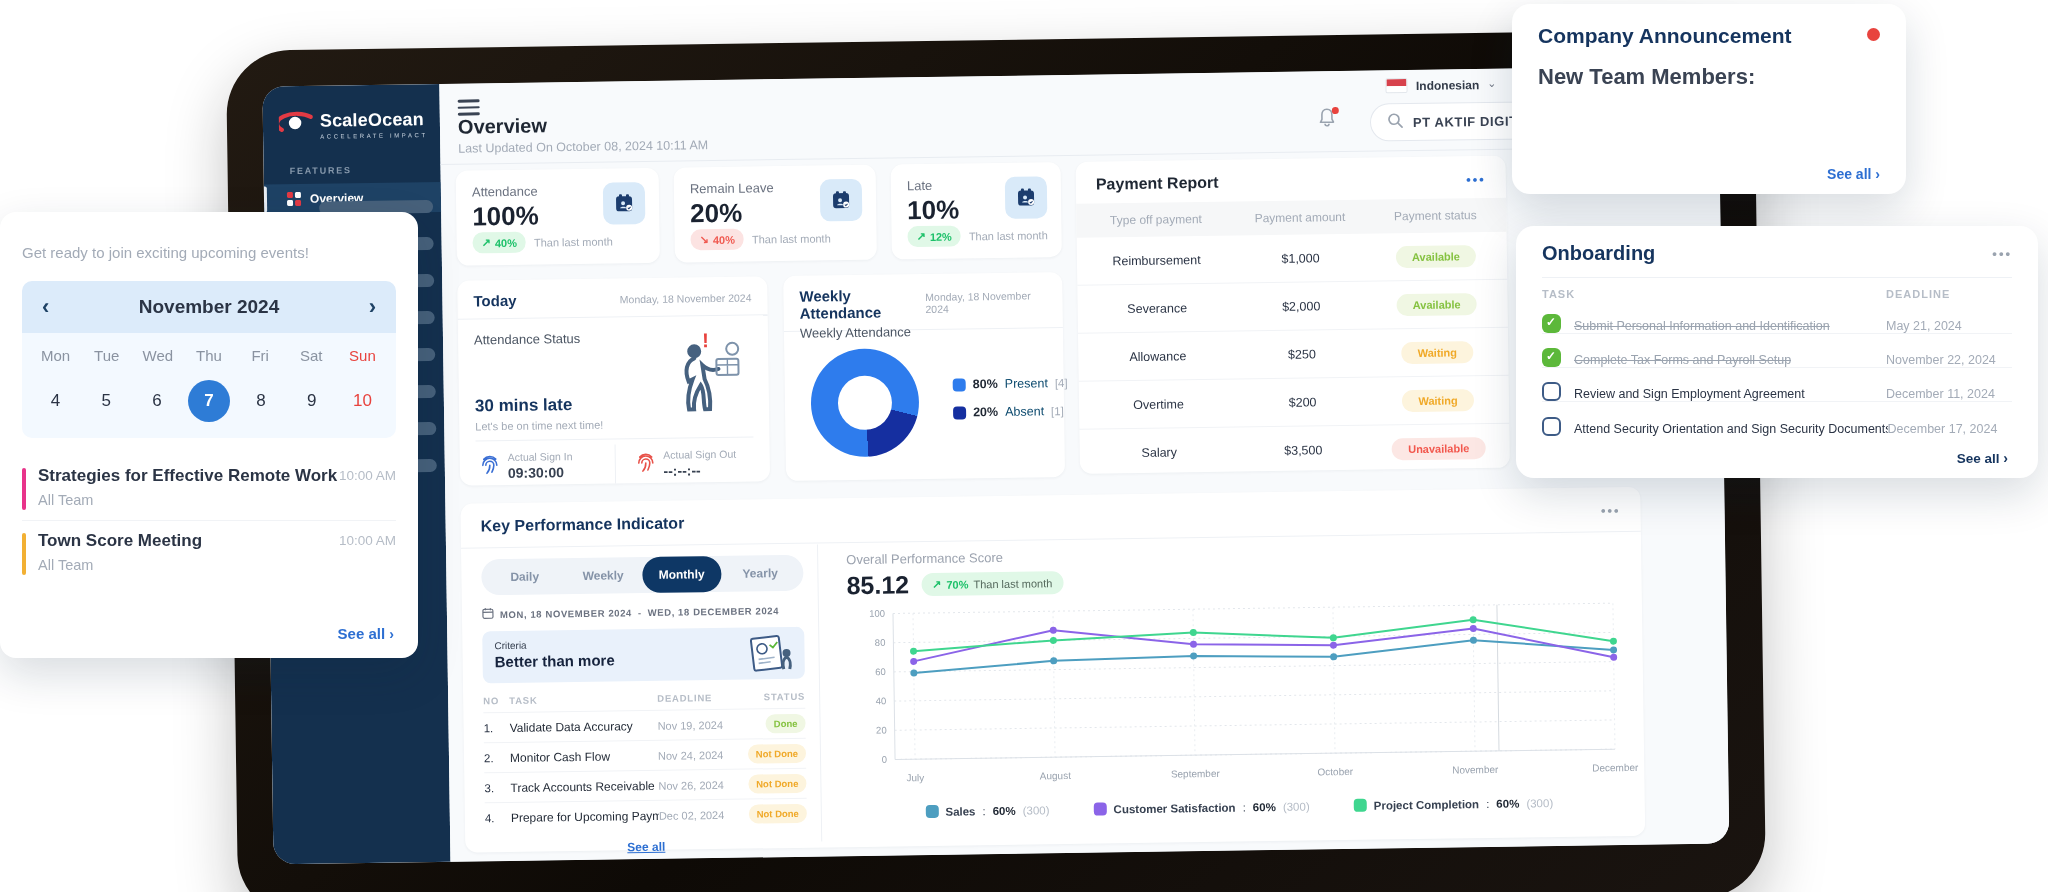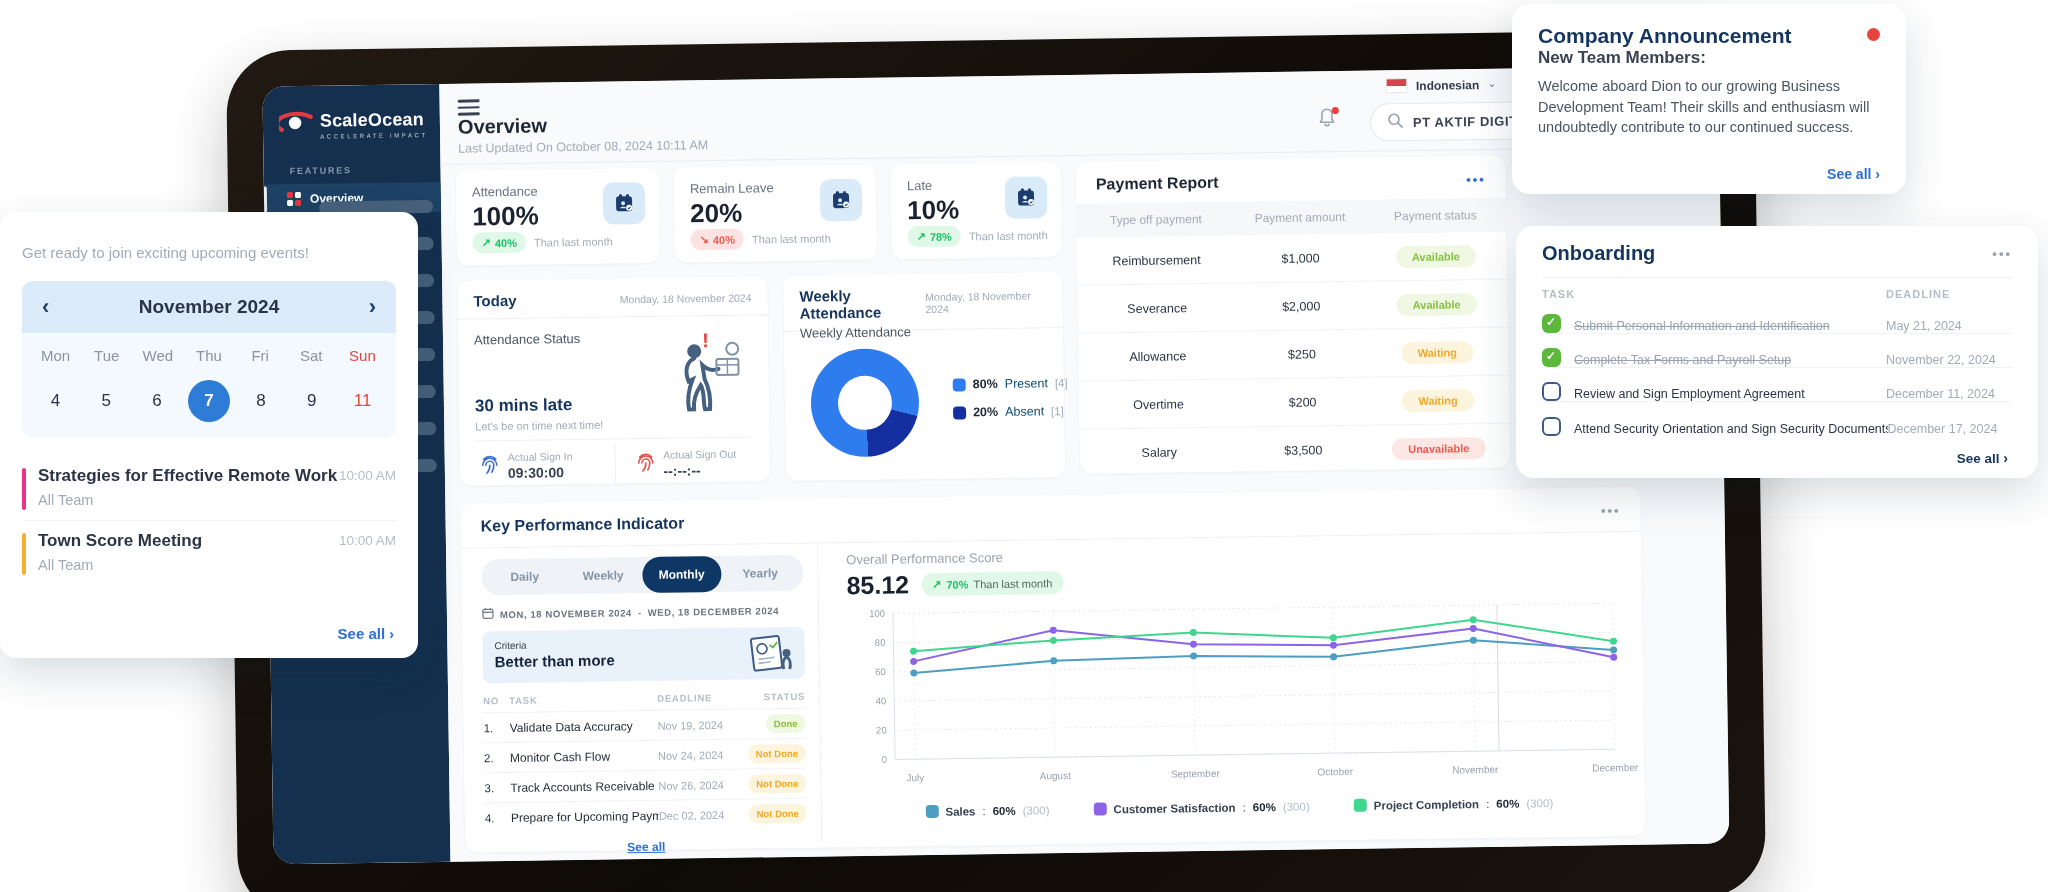--- a/index.html
+++ b/index.html
@@ -177,21 +177,21 @@
   .ev-item:last-child { border-bottom:none; }
   .ev-bar { position:absolute; left:0; top:12px; width:4px; height:42px; border-radius:2px; }
   .ev-name { font-size:17px; color:#2B3445; font-weight:600; }
   .ev-group { font-size:14.5px; color:#A3ABB7; margin-top:6px; }
   .ev-time { margin-left:auto; font-size:13.5px; color:#B6BDC7; padding-top:2px; }
   .ev-seeall { position:absolute; right:24px; bottom:16px; font-size:15px; color:#2D6FD2; font-weight:700; cursor:pointer; }
 
   .announce-card { left:1512px; top:4px; width:394px; height:190px; border-radius:18px; padding:20px 26px; }
   .an-title { font-size:21px; font-weight:800; color:#15345E; }
   .an-dot { position:absolute; right:26px; top:24px; width:13px; height:13px; border-radius:50%; background:#E8433E; }
-  .an-heading { font-size:17px; font-weight:800; color:#3A4353; }
+  .an-heading { font-size:22px; font-weight:800; color:#3A4353; margin-top:16px; }
   .an-body { font-size:14.5px; color:#4B5563; line-height:1.42; margin-top:8px; }
   .an-seeall { position:absolute; right:26px; bottom:12px; font-size:14px; color:#2D6FD2; font-weight:700; cursor:pointer; }
 
   .onboard-card { left:1516px; top:226px; width:522px; height:252px; border-radius:18px; padding:16px 26px; }
   .ob-head { display:flex; align-items:center; justify-content:space-between; }
   .ob-title { font-size:20px; font-weight:800; color:#15345E; }
   .ob-divider { height:1px; background:#EEF1F5; margin-top:12px; }
   .ob-cols { display:flex; margin-top:10px; }
   .ob-cols span { font-size:11px; font-weight:700; color:#B6BDC7; letter-spacing:1px; }
   .ob-cols .c2 { margin-left:auto; width:126px; }
@@ -341,21 +341,21 @@
                 <rect x="13" y="2" width="3" height="4" rx="1" fill="#1C3D6E"></rect>
                 <circle cx="10" cy="11" r="2" fill="#D9EAF9"></circle>
                 <path d="M7 16 c0-2 6-2 6 0" fill="#D9EAF9"></path>
                 <circle cx="16" cy="15.5" r="3" fill="#fff"></circle>
                 <path d="M14.7 15.5 l1 1 l1.7-1.8" stroke="#1C3D6E" stroke-width="1" fill="none"></path>
               </svg>
           </div>
           <div class="stat-foot">
             <span class="trend-pill trend-up">
               <span>↗</span>
-              <span>78%</span>
+              <span>12%</span>
             </span>
             <span class="stat-note">Than last month</span>
           </div>
         </div>
 
         <div class="card" style="left:635px; top:87px; width:430px; height:312px;">
           <div class="card-head">
             <span class="card-title">Payment Report</span>
             <span class="dots blue">•••</span>
           </div>
@@ -663,21 +663,21 @@
           <span>Sat</span>
           <span class="red">Sun</span>
         </div>
         <div class="cal-dates">
           <span>4</span>
           <span>5</span>
           <span>6</span>
           <span class="sel"><b>7</b></span>
           <span>8</span>
           <span>9</span>
-          <span class="red">11</span>
+          <span class="red">10</span>
         </div>
       </div>
     </div>
     <div class="ev-list">
       <div class="ev-item">
         <span class="ev-bar" style="background: rgb(232, 51, 138);"></span>
         <span>
           <div class="ev-name">Strategies for Effective Remote Work</div>
           <div class="ev-group">All Team</div>
         </span>
@@ -695,21 +695,20 @@
     <span class="ev-seeall">
       <span>See all</span>
       <span class="seeall-arrow">›</span>
     </span>
   </div>
 
   <div class="overlay announce-card">
     <div class="an-title">Company Announcement</div>
     <span class="an-dot"></span>
     <div class="an-heading">New Team Members:</div>
-    <div class="an-body">Welcome aboard Dion to our growing Business Development Team! Their skills and enthusiasm will undoubtedly contribute to our continued success.</div>
     <span class="an-seeall">
       <span>See all</span>
       <span class="seeall-arrow">›</span>
     </span>
   </div>
 
   <div class="overlay onboard-card">
     <div class="ob-head">
       <span class="ob-title">Onboarding</span>
       <span class="dots gray">•••</span>

